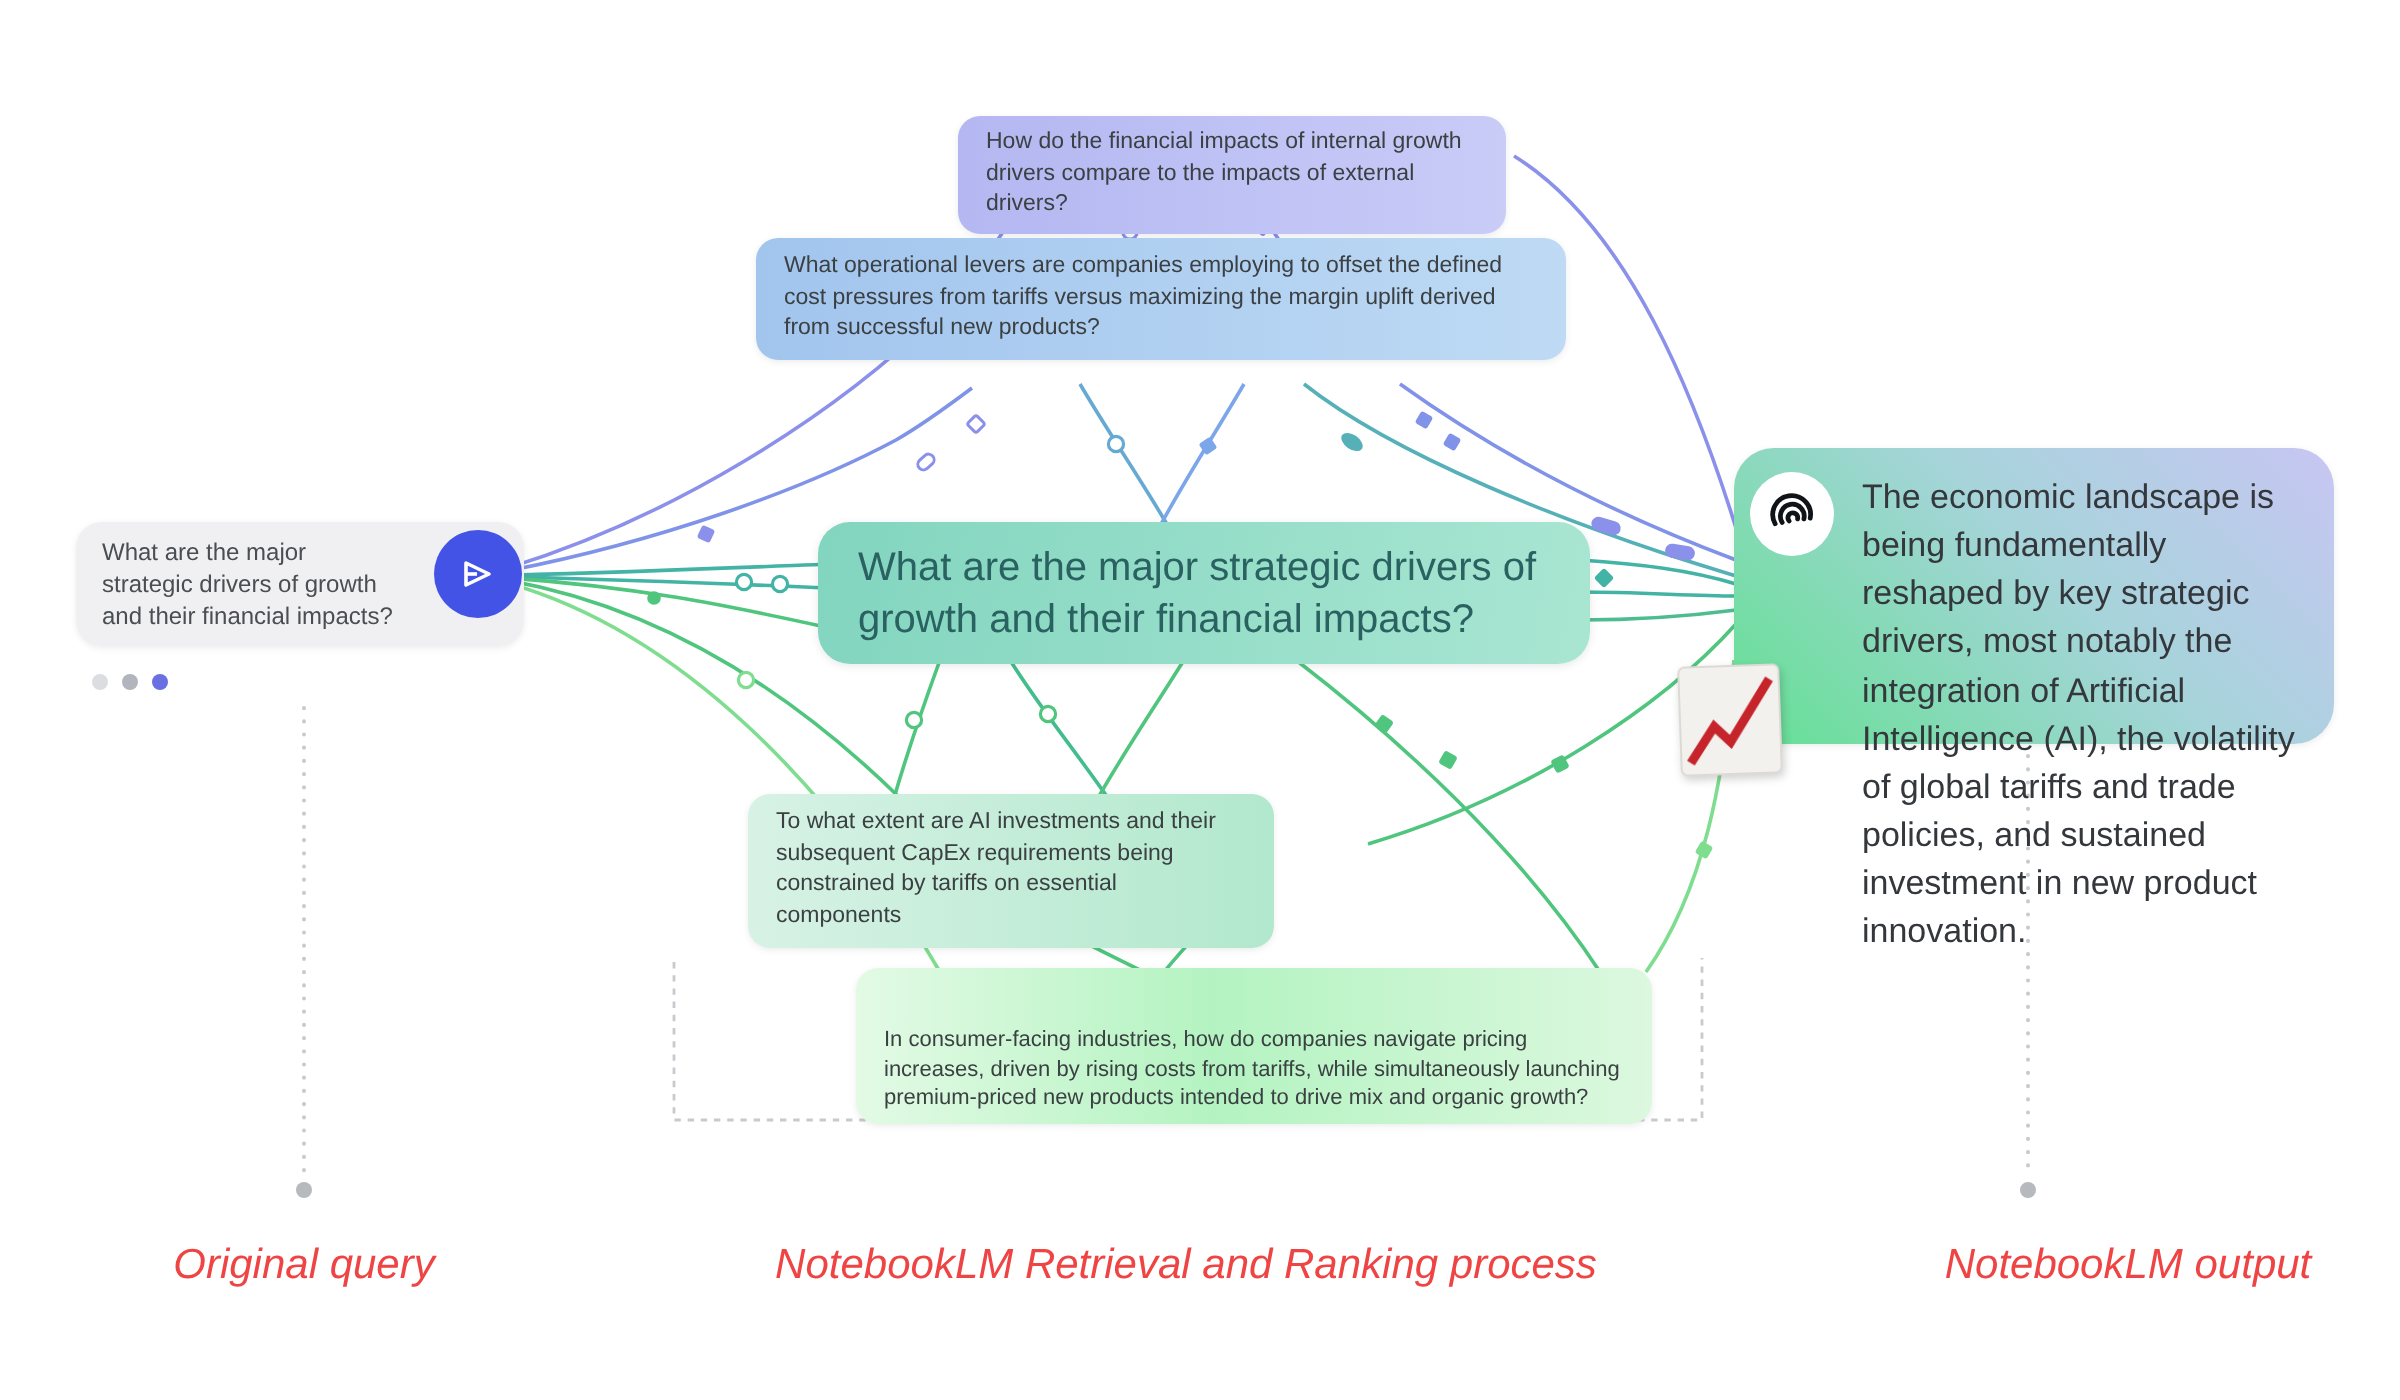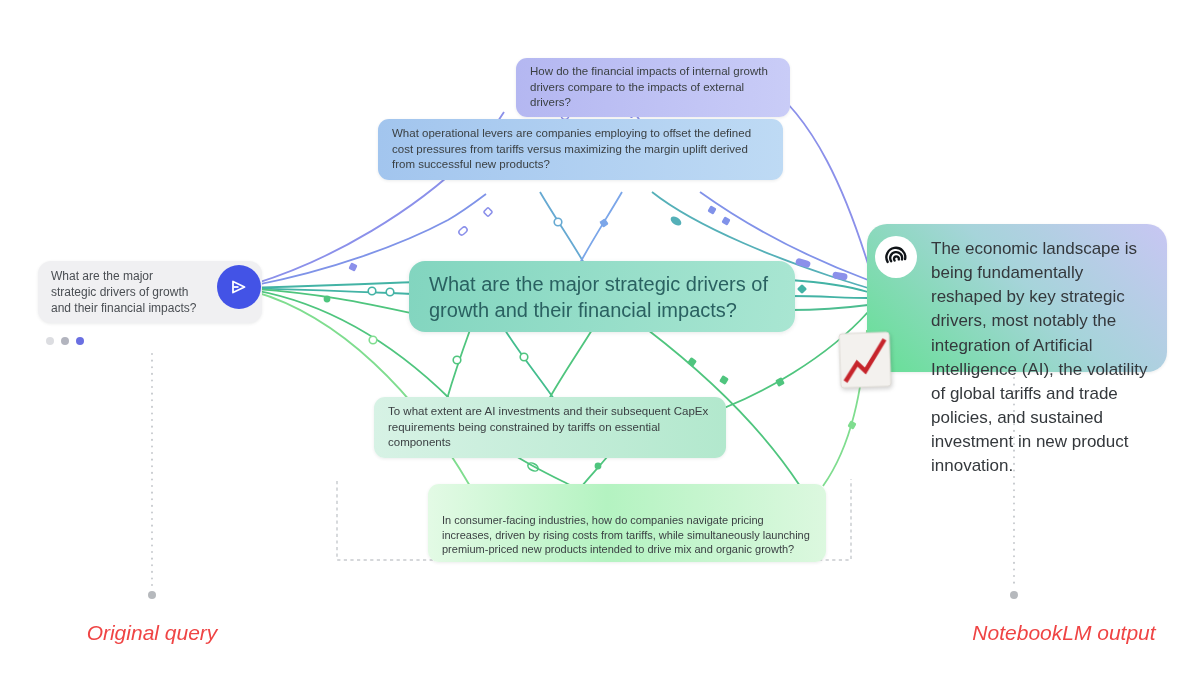--- a/index.html
+++ b/index.html
@@ -10,23 +10,23 @@
   .qtext{font-size:11.5px;line-height:1.36;color:#3b4043;}
   
   #left-query{left:38px;top:261px;width:224px;height:62px;background:#f0f0f2;border-radius:13px;}
   #left-query .qtext{position:absolute;left:13px;top:8px;width:150px;font-size:12px;line-height:1.32;color:#4a4e53;}
   #send-btn{position:absolute;left:179px;top:4px;width:44px;height:44px;border-radius:50%;
             background:#4353e6;border:none;cursor:pointer;display:flex;align-items:center;justify-content:center;}
   #typing{position:absolute;left:46px;top:337px;z-index:3;display:flex;gap:7px;}
   #typing span{width:8px;height:8px;border-radius:50%;}
   #typing .d1{background:#dcdde1;} #typing .d2{background:#b2b4be;} #typing .d3{background:#6a6fe2;}
   
-  #q1{left:516px;top:58px;width:274px;background:linear-gradient(90deg,#b4b7f1,#c9ccf7);border-radius:11px;padding:6px 14px;box-sizing:border-box;}
+  #q1{left:479px;top:58px;width:274px;background:linear-gradient(90deg,#b4b7f1,#c9ccf7);border-radius:11px;padding:6px 14px;box-sizing:border-box;}
   #q2{left:378px;top:119px;width:405px;background:linear-gradient(90deg,#a2c5ee,#bedaf4);border-radius:11px;padding:7px 14px;box-sizing:border-box;}
-  #q4{left:374px;top:397px;width:352px;background:linear-gradient(90deg,#d7f2e5,#b2e8cd);border-radius:11px;padding:7px 14px;box-sizing:border-box;}
+  #q4{left:374px;top:397px;width:263px;background:linear-gradient(90deg,#d7f2e5,#b2e8cd);border-radius:11px;padding:7px 14px;box-sizing:border-box;}
   #q5{left:428px;top:484px;width:398px;background:linear-gradient(90deg,#e3fae5 0%,#b4f3c1 45%,#dcf8df 100%);border-radius:11px;padding:5px 14px;box-sizing:border-box;}
   #q5 .qtext{font-size:11px;line-height:1.32;margin-top:24px;}
   #central{left:409px;top:261px;width:386px;height:71px;background:linear-gradient(100deg,#82d5bf,#a9e6d2);
            border-radius:16px;display:flex;align-items:center;box-shadow:0 1px 4px rgba(60,64,67,.12);}
   #central .ctext{padding:0 20px;font-size:20px;line-height:1.3;color:#2a6161;}
   
   #output-card{left:867px;top:224px;width:300px;height:148px;border-radius:20px;
                background:linear-gradient(225deg,#c8c6f3 0%,#a6d4da 45%,#63e092 100%);}
   #nlm-badge{position:absolute;left:8px;top:12px;width:42px;height:42px;border-radius:50%;background:#fff;
              display:flex;align-items:center;justify-content:center;}
@@ -164,15 +164,16 @@
   </div>
 
   <div id="chart-badge">
     <svg width="52" height="56" viewBox="0 0 52 56">
       <rect x="1" y="1" width="50" height="54" rx="3" fill="#f3f1ee" stroke="#dddad4" stroke-width="1"></rect>
       <polyline points="7,47 18,31 26,39 45,10" fill="none" stroke="#c6242b" stroke-width="4.5" stroke-linecap="square" stroke-linejoin="miter"></polyline>
     </svg>
   </div>
 
   <div class="caption" id="cap-left">Original query</div>
+  <div class="caption" id="cap-center">NotebookLM Retrieval and Ranking process</div>
   <div class="caption" id="cap-right">NotebookLM output</div>
 
 </div>
 
 </body></html>

